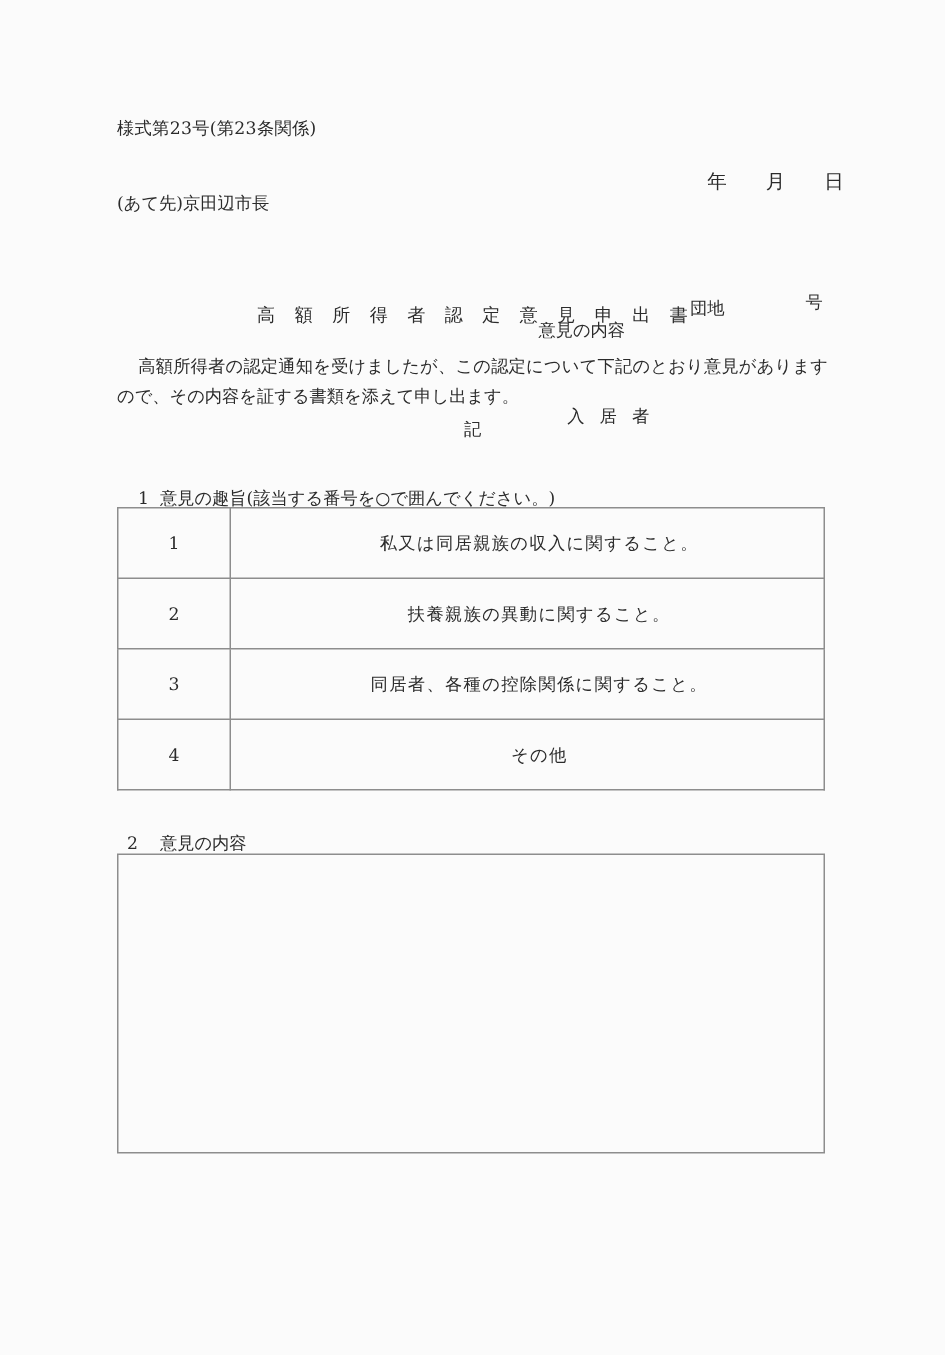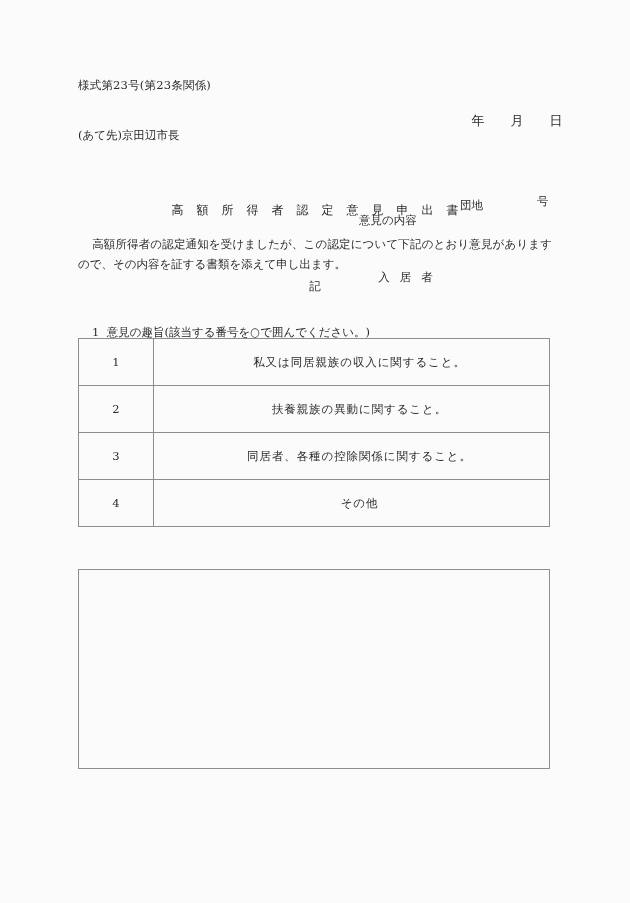--- a/index.html
+++ b/index.html
@@ -180,16 +180,19 @@
         <td class="num-cell">3</td>
         <td class="text-cell">同居者、各種の控除関係に関すること。</td>
       </tr>
       <tr>
         <td class="num-cell">4</td>
         <td class="text-cell">その他</td>
       </tr>
     </tbody>
   </table>
 
+  <div class="abs sec-heading sec-2">
+    <span class="num">2</span><span>意見の内容</span>
+  </div>
 
   <div class="content-box"></div>
 
 </div>
 
 </body></html>

